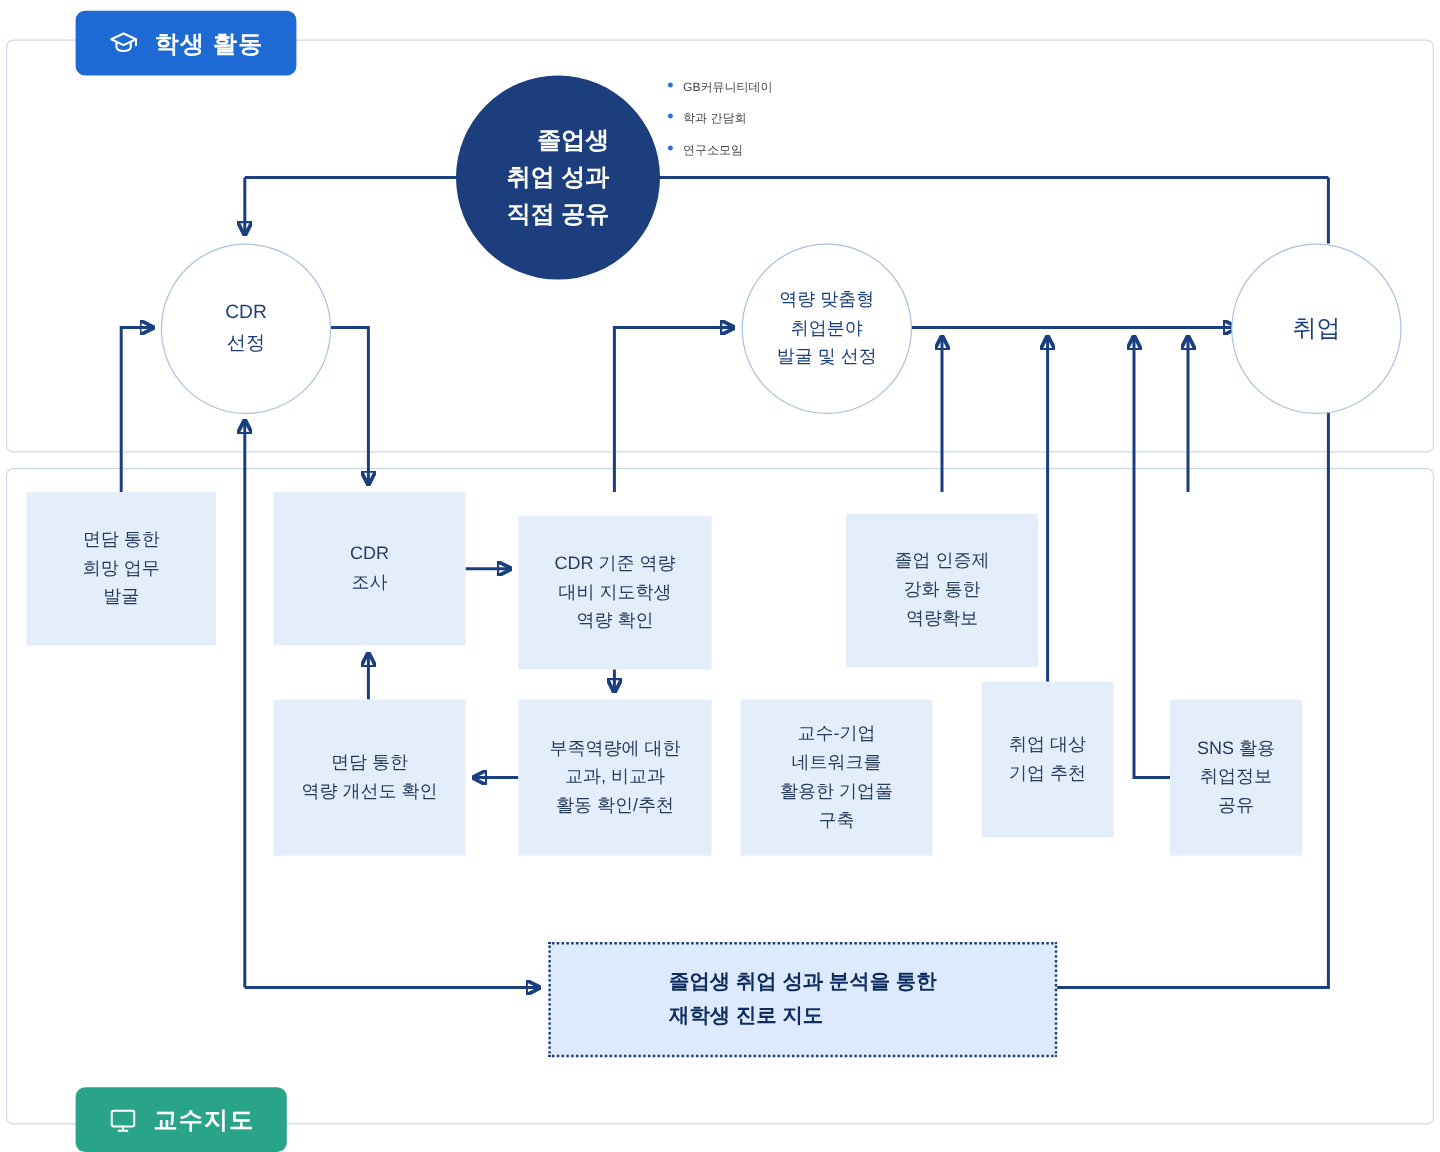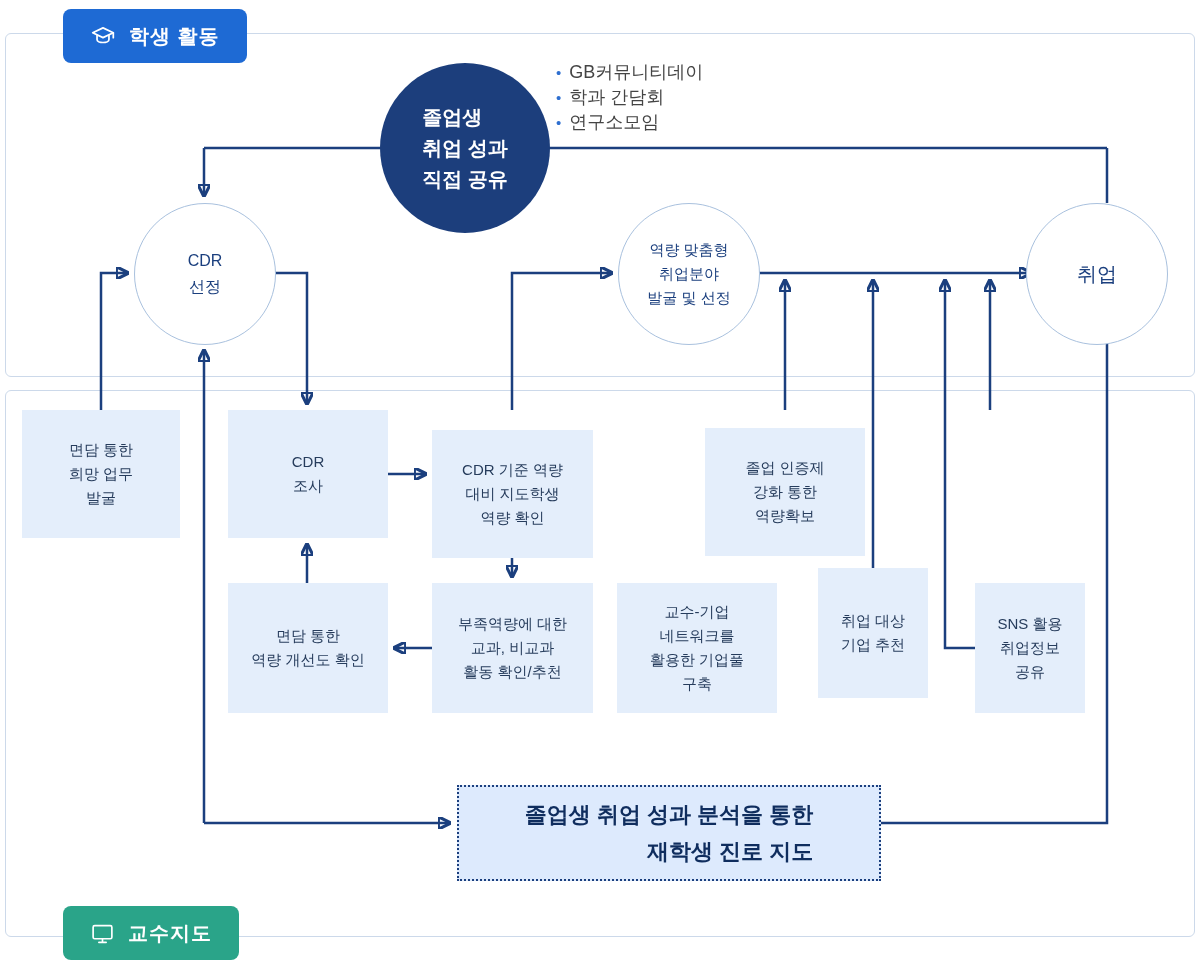--- a/index.html
+++ b/index.html
@@ -22,45 +22,45 @@
 
   .circle { position: absolute; background: #fff; border: 1px solid #a9c1de; border-radius: 50%;
             display: flex; align-items: center; justify-content: center; text-align: center;
             white-space: pre-line; color: #1b3f7e; line-height: 1.6; z-index: 2; }
   #circle-cdr   { left: 134px;  top: 203px; width: 140px; height: 140px; font-size: 16px; }
   #circle-field { left: 618px;  top: 203px; width: 140px; height: 140px; font-size: 15px; }
   #circle-emp   { left: 1026px; top: 203px; width: 140px; height: 140px; font-size: 20px; }
 
   #share-circle { position: absolute; left: 380px; top: 63px; width: 170px; height: 170px;
                   background: #1c3e7c; border-radius: 50%; display: flex; align-items: center;
-                  justify-content: center; text-align: left; white-space: pre-line; color: #fff;
+                  justify-content: center; text-align: right; white-space: pre-line; color: #fff;
                   font-size: 20px; font-weight: 700; line-height: 1.55; z-index: 2; }
 
-  #bullets { position: absolute; left: 556px; top: 60px; z-index: 2; font-size: 18px; color: #444; }
+  #bullets { position: absolute; left: 556px; top: 60px; z-index: 2; font-size: 10px; color: #444; }
   .bullet { line-height: 24px; }
   .bullet::before { content: "•"; color: #2e6fd0; margin-right: 8px; font-size: 15px; }
 
   .box { position: absolute; background: #e4eefb; display: flex; align-items: center;
          justify-content: center; text-align: center; white-space: pre-line; font-size: 15px;
          color: #263c5c; line-height: 1.6; z-index: 2; }
   #box-hope      { left: 22px;  top: 410px; width: 158px; height: 128px; }
   #box-survey    { left: 228px; top: 410px; width: 160px; height: 128px; }
   #box-check     { left: 432px; top: 410px; width: 161px; height: 128px; margin-top: 20px; }
   #box-cert      { left: 705px; top: 428px; width: 160px; height: 128px; }
   #box-course    { left: 975px; top: 410px; width: 110px; height: 128px; }
   #box-improve   { left: 228px; top: 583px; width: 160px; height: 130px; }
   #box-lack      { left: 432px; top: 583px; width: 161px; height: 130px; }
   #box-network   { left: 617px; top: 583px; width: 160px; height: 130px; }
   #box-recommend { left: 818px; top: 568px; width: 110px; height: 130px; }
   #box-sns       { left: 975px; top: 583px; width: 110px; height: 130px; }
 
   #dotted-box { position: absolute; left: 457px; top: 785px; width: 420px; height: 92px;
                 background: #ddeafd; border: 2px dotted #1b3f7e; display: flex; align-items: center;
-                justify-content: center; text-align: right; white-space: pre-line;
-                font-size: 22px; font-weight: 700; color: #0f2d5e; line-height: 1.7; z-index: 2; }
+                justify-content: center; text-align: left; white-space: pre-line;
+                font-size: 17px; font-weight: 700; color: #0f2d5e; line-height: 1.7; z-index: 2; }
 </style>
 </head>
 <body>
 
 <div class="canvas">
 
   <div class="frame" id="frame-top"></div>
   <div class="frame" id="frame-bottom"></div>
 
   <svg class="arrows" width="1200" height="960" viewBox="0 0 1200 960">

